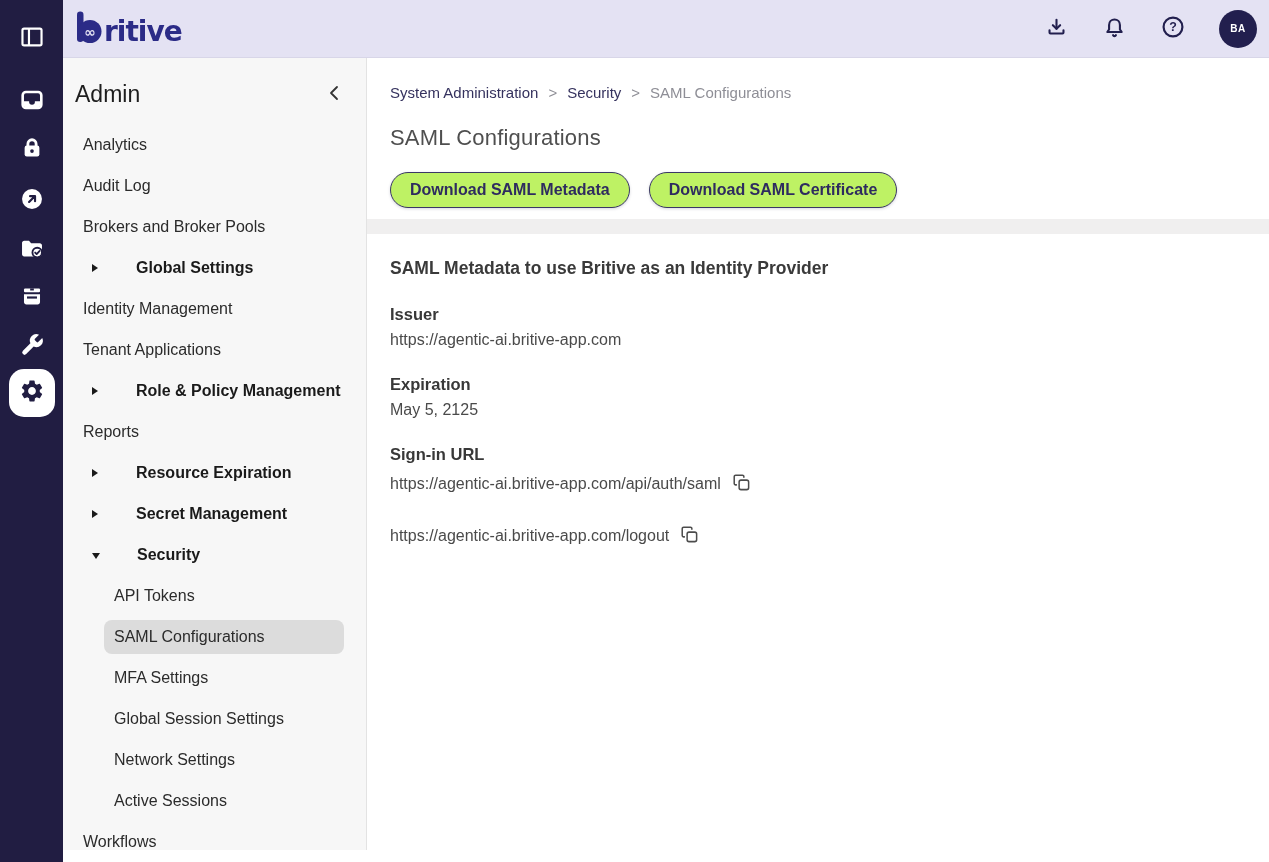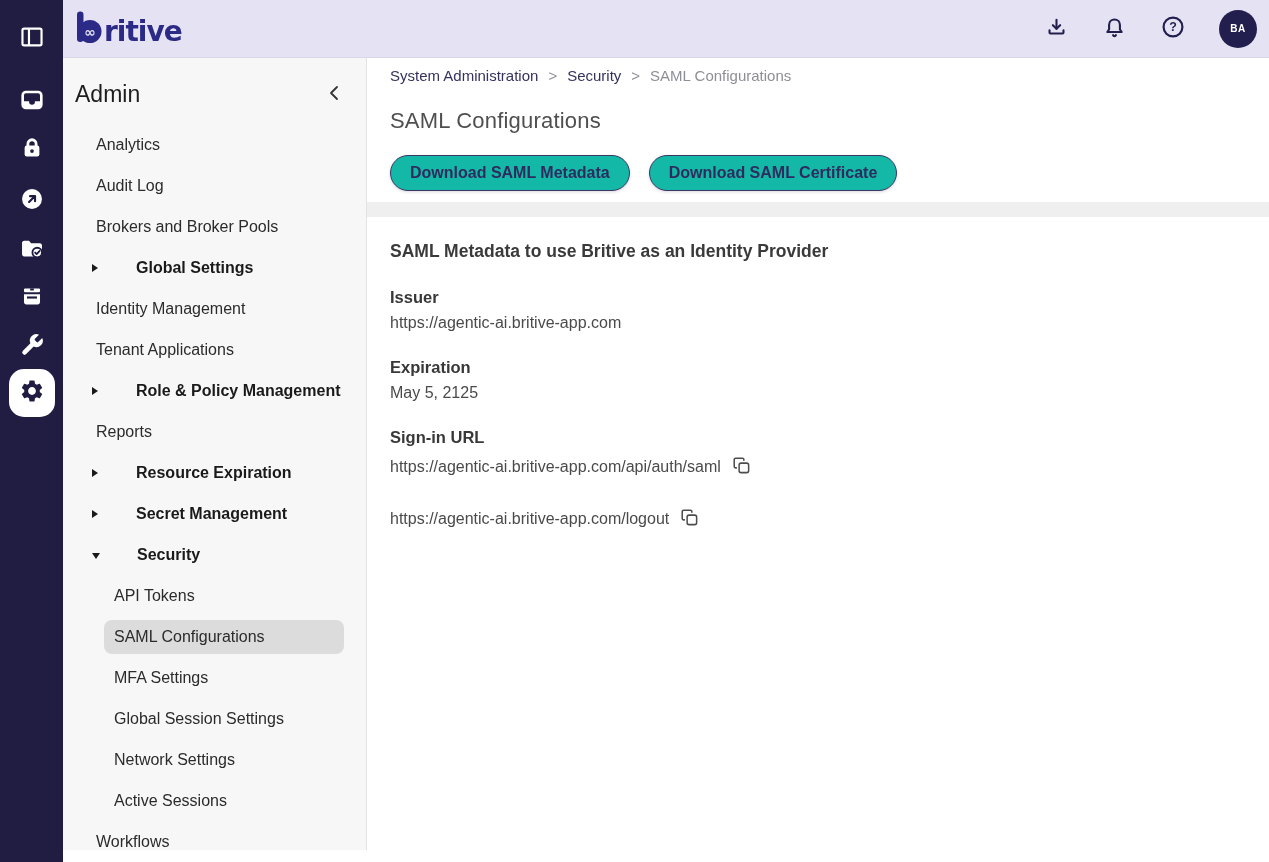--- a/index.html
+++ b/index.html
@@ -54,21 +54,21 @@
     background:#f7f7f7; border-right:1px solid #e3e3e3; z-index:3;
   }
   .sidebar-header {
     display:flex; align-items:center; justify-content:space-between;
     padding:23px 24px 0 12px;
   }
   .sidebar-title { font-size:23px; font-weight:500; color:#1e1e1e; }
   .collapse-btn { background:none; border:none; padding:2px; cursor:pointer; display:flex; }
   .nav { margin-top:16px; }
   .nav-item {
-    height:41px; display:flex; align-items:center; padding-left:33px;
+    height:41px; display:flex; align-items:center; padding-left:20px;
     font-size:16px; color:#2b2b2b; cursor:pointer; white-space:nowrap;
   }
   .nav-item.group { font-weight:700; color:#1a1a1a; padding-left:29px;gap:28px; }
   .nav-item.sub { padding-left:51px; }
   .nav-item.sub.active-item {
     height:34px; margin:3.5px 0 3.5px 41px; width:240px;
     padding-left:10px; background:#dcdcdc; border-radius:8px;
   }
   .caret-right {
     width:0; height:0; border-left:6px solid #1a1a1a;
@@ -76,32 +76,32 @@
     margin-right:10px;
   }
   .caret-down {
     width:0; height:0; border-top:6px solid #1a1a1a;
     border-left:4.5px solid transparent; border-right:4.5px solid transparent;
     margin-right:9px; margin-top:2px;
   }
 
   
   .main { position:absolute; left:367px; top:58px; right:0; bottom:0; background:#ffffff; }
-  .main-header { padding:9px 0 0 23px; }
+  .main-header { padding:26px 0 0 23px; }
   .breadcrumb { display:flex; align-items:center; gap:10px; font-size:15px; }
   .crumb-link { color:#35325e; font-weight:500; cursor:pointer; }
   .crumb-sep { color:#8e8e96; }
   .crumb-current { color:#8e8e96; font-weight:400; }
   .page-title {
     margin-top:24px; font-size:22px; font-weight:400; color:#4f4f4f;
     letter-spacing:.2px;
   }
   .btn-row { margin-top:21px; display:flex; gap:19px; }
   .btn {
-    height:36px; padding:0 19px; background:#14b8a6;
+    height:36px; padding:0 19px; background:#bef264;
     border:1px solid #3b3866; border-radius:18px;
     color:#2e2b5f; font-weight:700; font-size:16px;
     font-family:"Liberation Sans", sans-serif; cursor:pointer;
     box-shadow:0 1px 3px rgba(40,40,80,.18);
   }
   .band { height:15px; background:#f0efef; margin-top:11px; }
   .content { padding:24px 0 0 23px; }
   .section-heading { font-size:17.5px; font-weight:700; color:#3a3a3a; }
   .field { margin-top:26px; }
   .field-label { font-size:16.5px; font-weight:700; color:#383838; }

